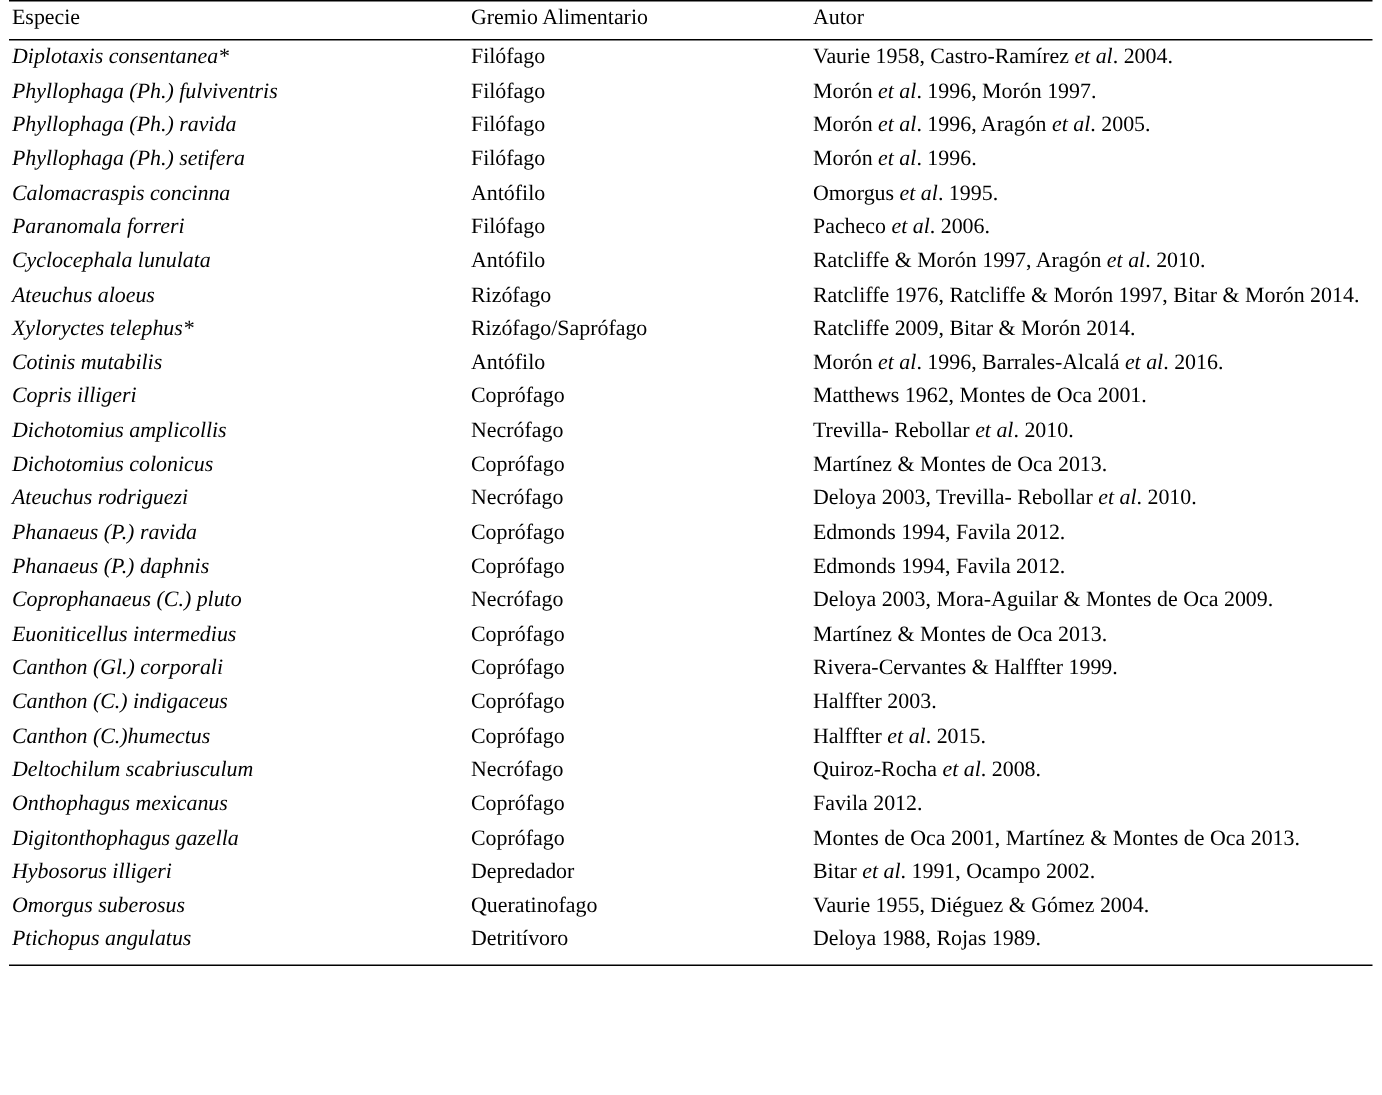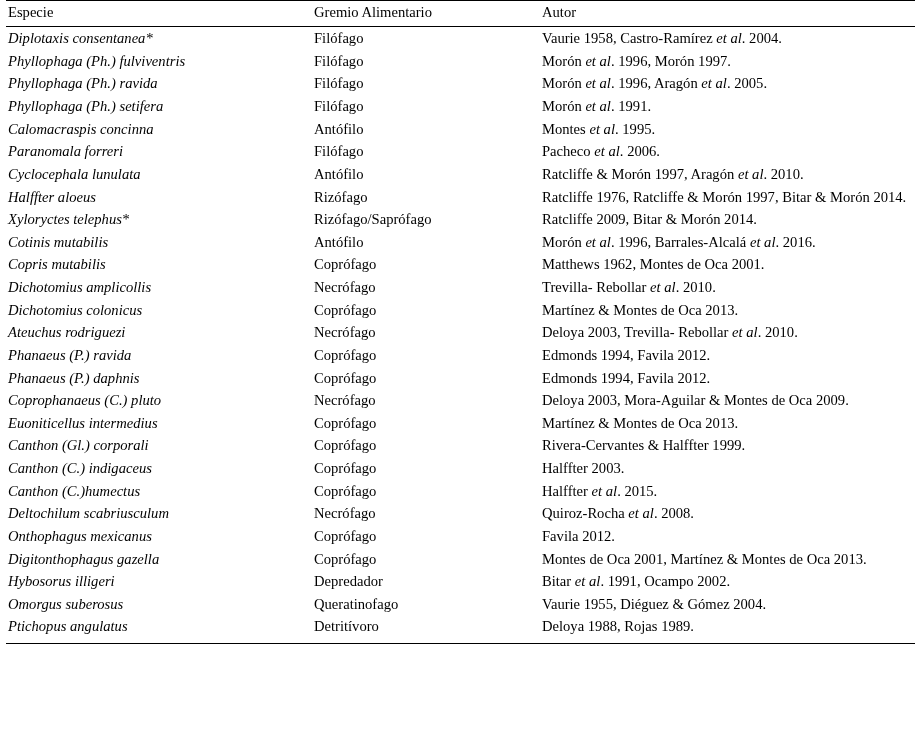--- a/index.html
+++ b/index.html
@@ -86,54 +86,54 @@
           <td class="author-cell"><span>Morón </span><i>et al</i><span>. 1996, Morón 1997.</span></td>
         </tr>
         <tr>
           <td><span class="sp-name">Phyllophaga (Ph.) ravida</span></td>
           <td>Filófago</td>
           <td class="author-cell"><span>Morón </span><i>et al</i><span>. 1996, Aragón </span><i>et al</i><span>. 2005.</span></td>
         </tr>
         <tr>
           <td><span class="sp-name">Phyllophaga (Ph.) setifera</span></td>
           <td>Filófago</td>
-          <td class="author-cell"><span>Morón </span><i>et al</i><span>. 1991.</span></td>
+          <td class="author-cell"><span>Morón </span><i>et al</i><span>. 1996.</span></td>
         </tr>
         <tr>
           <td><span class="sp-name">Calomacraspis concinna</span></td>
           <td>Antófilo</td>
-          <td class="author-cell"><span>Montes </span><i>et al</i><span>. 1995.</span></td>
+          <td class="author-cell"><span>Omorgus </span><i>et al</i><span>. 1995.</span></td>
         </tr>
         <tr>
           <td><span class="sp-name">Paranomala forreri</span></td>
           <td>Filófago</td>
           <td class="author-cell"><span>Pacheco </span><i>et al</i><span>. 2006.</span></td>
         </tr>
         <tr>
           <td><span class="sp-name">Cyclocephala lunulata</span></td>
           <td>Antófilo</td>
           <td class="author-cell"><span>Ratcliffe &amp; Morón 1997, Aragón </span><i>et al</i><span>. 2010.</span></td>
         </tr>
         <tr>
-          <td><span class="sp-name">Halffter aloeus</span></td>
+          <td><span class="sp-name">Ateuchus aloeus</span></td>
           <td>Rizófago</td>
           <td class="author-cell"><span>Ratcliffe 1976, Ratcliffe &amp; Morón 1997, Bitar &amp; Morón 2014.</span></td>
         </tr>
         <tr>
           <td><span class="sp-name">Xyloryctes telephus*</span></td>
           <td>Rizófago/Saprófago</td>
           <td class="author-cell"><span>Ratcliffe 2009, Bitar &amp; Morón 2014.</span></td>
         </tr>
         <tr>
           <td><span class="sp-name">Cotinis mutabilis</span></td>
           <td>Antófilo</td>
           <td class="author-cell"><span>Morón </span><i>et al</i><span>. 1996, Barrales-Alcalá </span><i>et al</i><span>. 2016.</span></td>
         </tr>
         <tr>
-          <td><span class="sp-name">Copris mutabilis</span></td>
+          <td><span class="sp-name">Copris illigeri</span></td>
           <td>Coprófago</td>
           <td class="author-cell"><span>Matthews 1962, Montes de Oca 2001.</span></td>
         </tr>
         <tr>
           <td><span class="sp-name">Dichotomius amplicollis</span></td>
           <td>Necrófago</td>
           <td class="author-cell"><span>Trevilla- Rebollar </span><i>et al</i><span>. 2010.</span></td>
         </tr>
         <tr>
           <td><span class="sp-name">Dichotomius colonicus</span></td>

